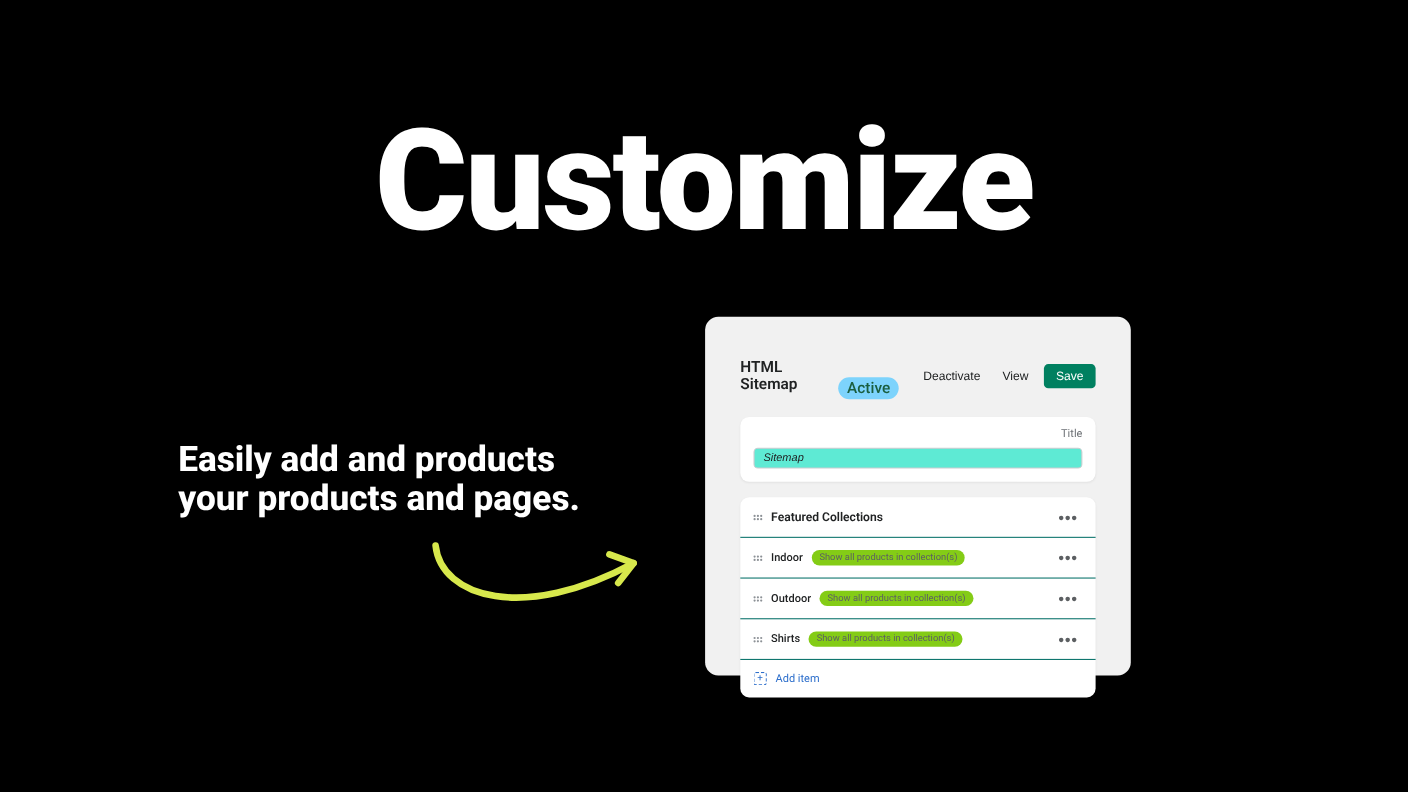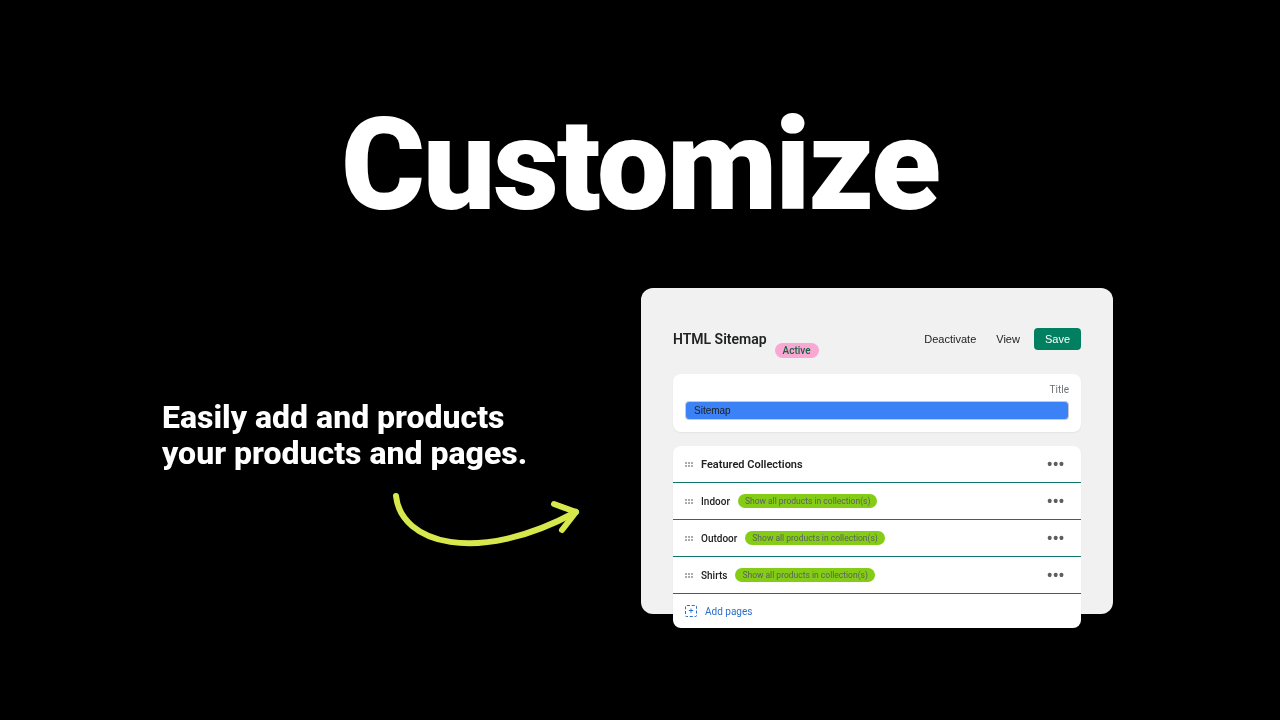--- a/index.html
+++ b/index.html
@@ -36,41 +36,41 @@
     position: absolute;
     top: 488px;
     left: 386px;
     width: 210px;
     height: 80px;
   }
   .panel {
     position: absolute;
     top: 288px;
     left: 641px;
-    width: 472px;
+    width: 387px;
     height: 326px;
     background: #f1f1f1;
     border-radius: 12px;
     padding: 32px;
   }
   .panel-header {
     display: flex;
     align-items: center;
     gap: 8px;
     margin-bottom: 16px;
   }
   .panel-title {
     font-size: 14px;
     font-weight: 600;
     color: #202223;
   }
   .badge {
-    background: #f9a8d4;
+    background: #7dd3fc;
     color: #1a5e3f;
-    font-size: 10px;
+    font-size: 14px;
     font-weight: 500;
     padding: 2px 8px;
     border-radius: 10px;
     margin-top: 23px;
   }
   .header-spacer { flex: 1; }
   .text-btn {
     font-size: 11px;
     color: #202223;
     background: transparent;
@@ -104,21 +104,22 @@
     display: block;
     text-align: right;
   }
   .title-input {
     width: 100%;
     font-size: 10px;
     padding: 3px 8px;
     border: 1px solid #c9cccf;
     border-radius: 4px;
     color: #202223;
-    background: #3b82f6;
+    background: #5eead4;
+    font-style: italic;
   }
   .list-card { }
   .list-row {
     display: flex;
     align-items: center;
     padding: 9px 12px;
     border-bottom: 1px solid #0f766e;
     gap: 8px;
   }
   .list-row:last-child { border-bottom: none; }
@@ -263,16 +264,16 @@
           <span></span>
           <span></span>
         </div>
       <span class="row-label">Shirts</span>
       <span class="pill">Show all products in collection(s)</span>
       <div class="row-spacer"></div>
       <button class="more-btn">•••</button>
     </div>
     <div class="add-row">
       <div class="add-icon">+</div>
-      <span class="add-label">Add pages</span>
+      <span class="add-label">Add item</span>
     </div>
   </div>
 </div>
 
 </body></html>

